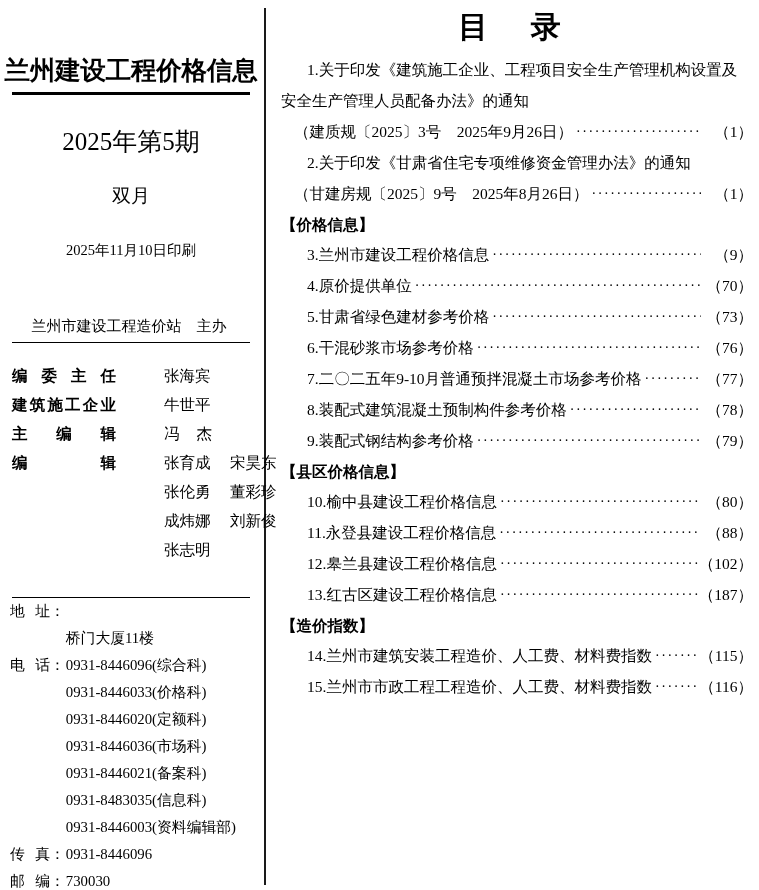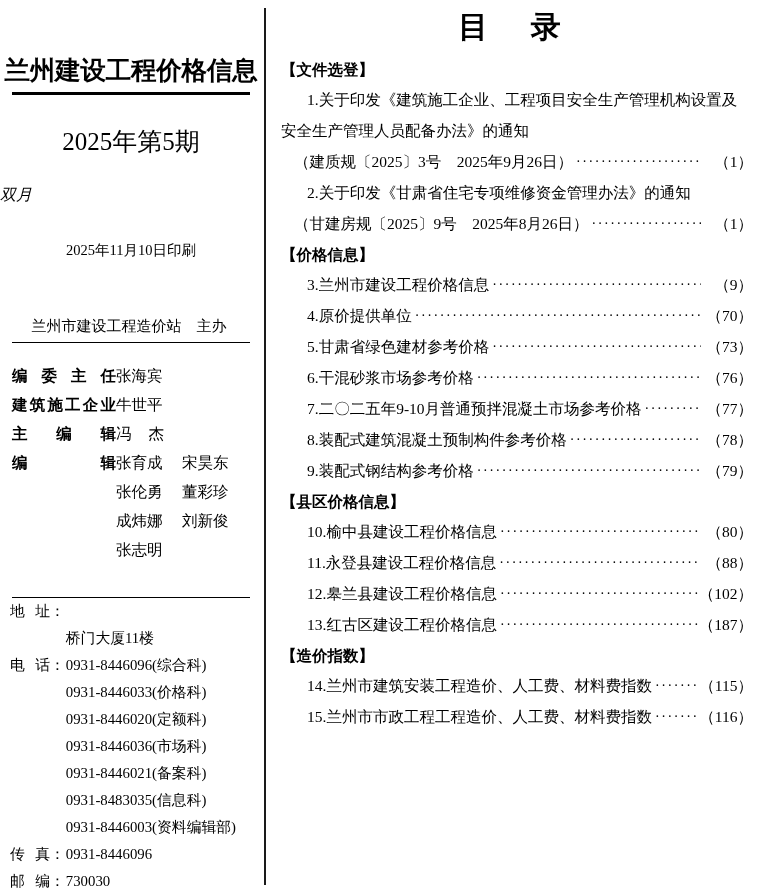--- a/index.html
+++ b/index.html
@@ -68,23 +68,23 @@
     text-align: center;
     font-size: 25px;
     line-height: 1.1;
     white-space: nowrap;
   }
   .freq-line {
     position: absolute;
     left: 0;
     top: 186px;
     width: 262px;
-    font-size: 16px;
+    text-align: center;
+    font-size: 19px;
     line-height: 1.1;
-    font-style: italic;
   }
   .print-line {
     position: absolute;
     left: 0;
     top: 243px;
     width: 262px;
     text-align: center;
     font-size: 14.5px;
     line-height: 1.1;
     white-space: nowrap;
@@ -129,20 +129,21 @@
     text-align: justify;
     text-align-last: justify;
     text-justify: inter-character;
     white-space: nowrap;
   }
   .board-names {
     flex: 1 1 auto;
     display: flex;
     font-size: 15.5px;
     white-space: nowrap;
+    margin-left: 48px;
   }
   .board-name {
     width: 66px;
     flex: 0 0 66px;
     text-align: left;
   }
   .board-name.spaced {
     text-align: justify;
     text-align-last: justify;
     text-justify: inter-character;
@@ -395,21 +396,20 @@
   </div>
 
   <div id="right-col">
     <div id="toc-title">
       <span>目</span>
       <span class="gap"></span>
       <span>录</span>
     </div>
     <div id="toc-body">
         <div class="toc-section">
-          <div class="section-head">【文件选登】</div>
           <div class="entry nopage">
             <span class="indent ind-num"></span>
             <span class="etext">1.关于印发《建筑施工企业、工程项目安全生产管理机构设置及</span>
           </div>
           <div class="entry nopage">
             <span class="indent ind-none"></span>
             <span class="etext">安全生产管理人员配备办法》的通知</span>
           </div>
           <div class="entry">
             <span class="indent ind-paren"></span>

